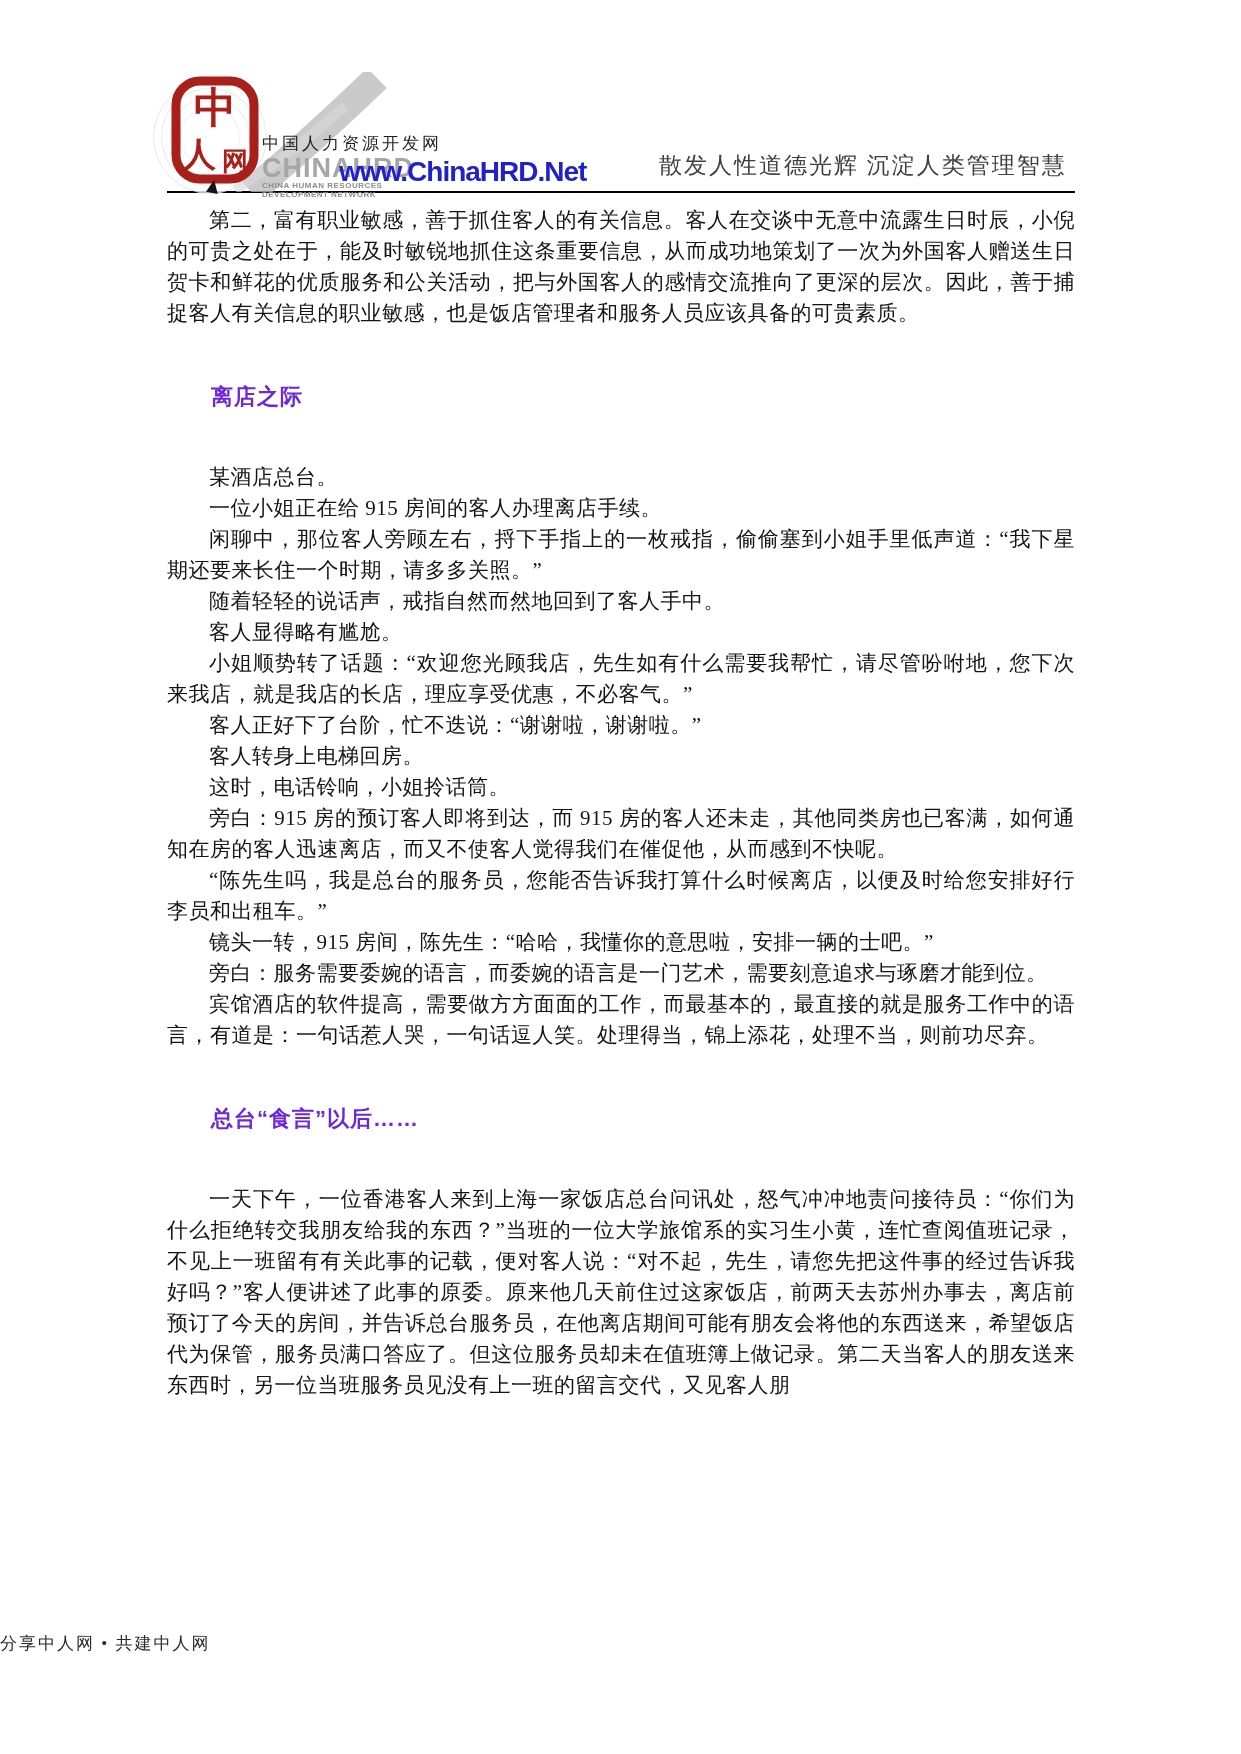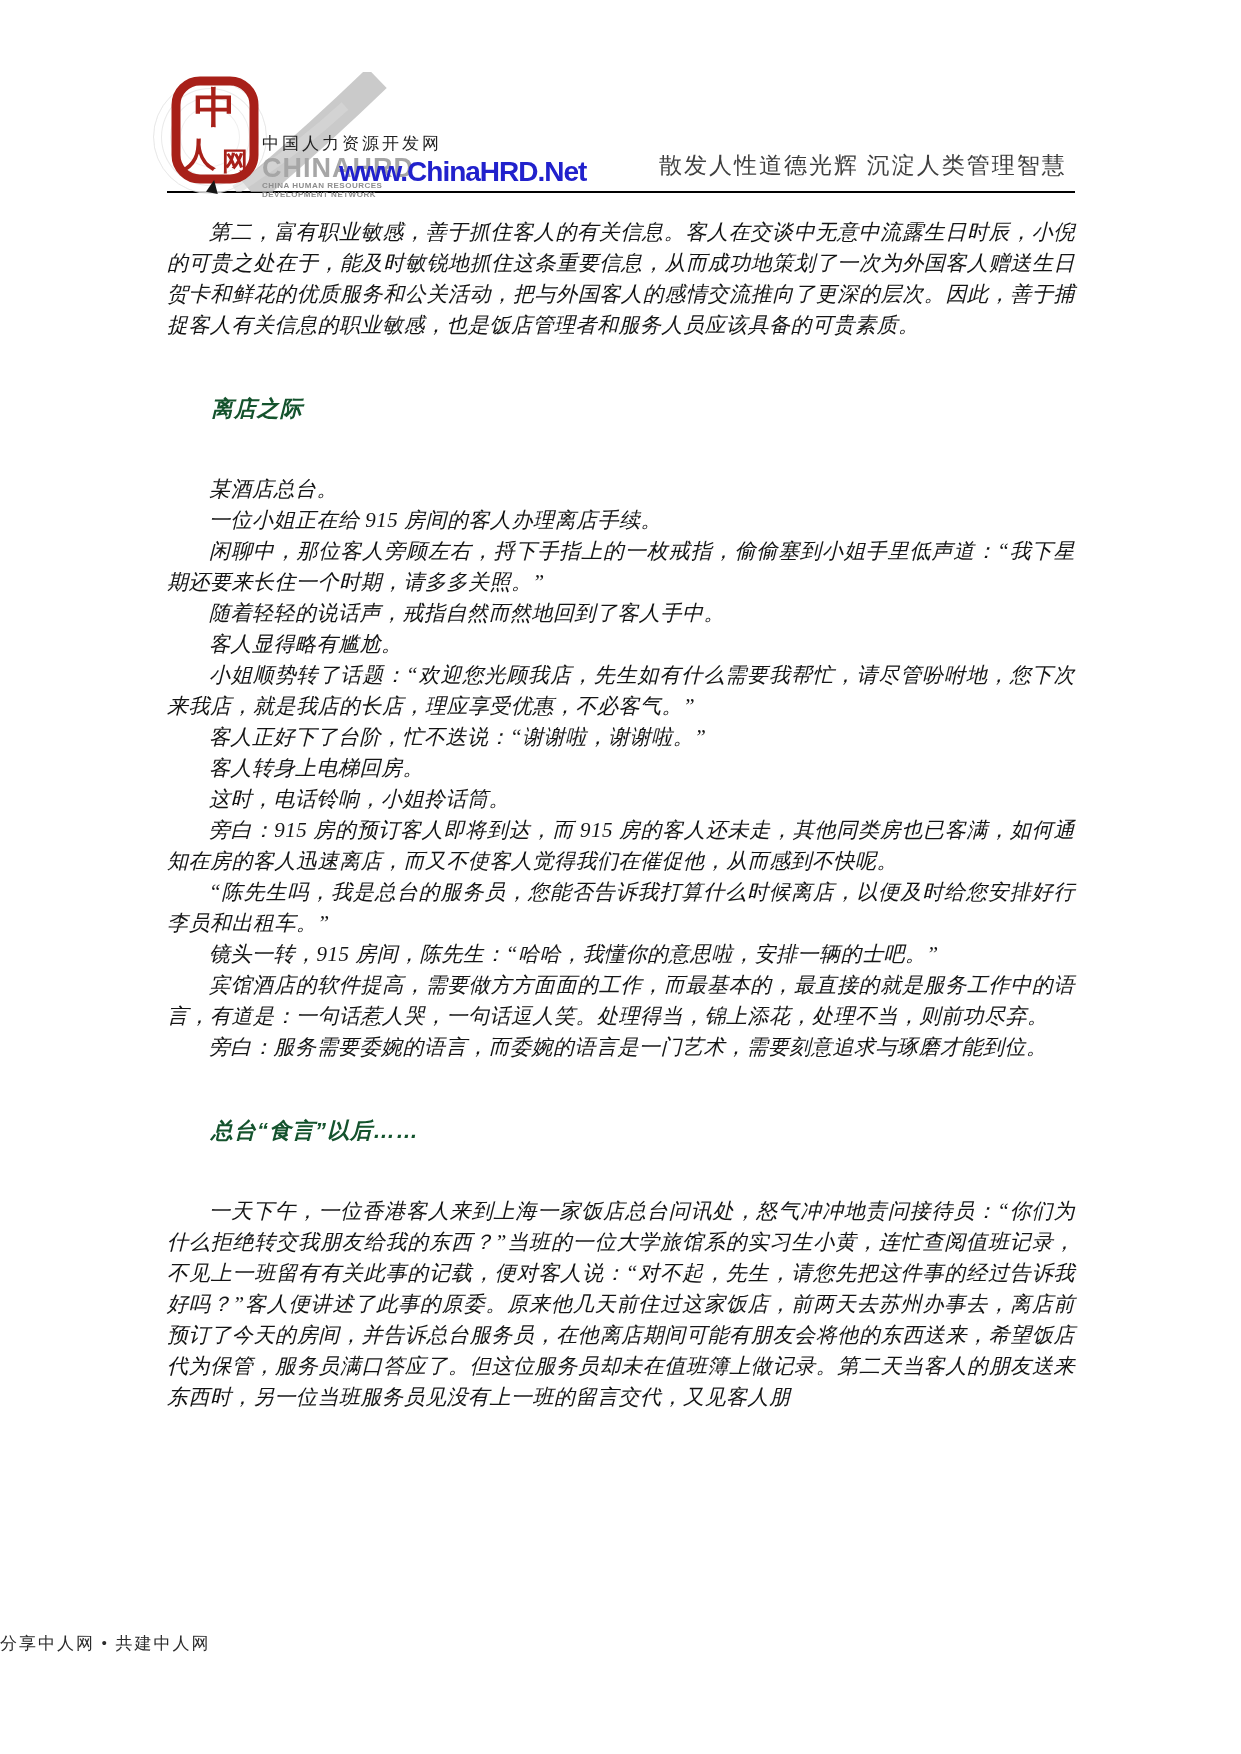--- a/index.html
+++ b/index.html
@@ -57,37 +57,37 @@
   }
   .tagline{
     position:absolute;left:492px;top:76px;
     font-size:23px;line-height:28px;letter-spacing:2px;color:#3f3f3f;white-space:nowrap;
     font-family:"Liberation Serif","DejaVu Serif",serif;
   }
   .rule{
     border:none;height:2px;background:#000;margin:0;
   }
   
-  #content-flow{margin-top:24px;font-style:italic;}
+  #content-flow{margin-top:12px;}
   .para{
     margin:0;
     font-size:21px;
     line-height:31px;
     letter-spacing:.5px;
     text-align:justify;
     text-indent:2em;
     color:#141414;
   }
   .section-heading{
     margin:52px 0 50px 0;
     font-size:22px;
     line-height:31px;
     font-weight:bold;
     text-indent:2em;
-    color:#14532d;
+    color:#6d28d9;
     font-family:"Liberation Sans","DejaVu Sans",sans-serif;
     letter-spacing:1px;
   }
   
   .footer{
     position:absolute;left:0;right:0;top:1632px;
     text-align:left;font-size:17px;letter-spacing:2px;color:#2b2b2b;
     font-family:"Liberation Serif","DejaVu Serif",serif;
   }
 </style>
@@ -139,22 +139,22 @@
         <p class="para">闲聊中，那位客人旁顾左右，捋下手指上的一枚戒指，偷偷塞到小姐手里低声道：“我下星期还要来长住一个时期，请多多关照。”</p>
         <p class="para">随着轻轻的说话声，戒指自然而然地回到了客人手中。</p>
         <p class="para">客人显得略有尴尬。</p>
         <p class="para">小姐顺势转了话题：“欢迎您光顾我店，先生如有什么需要我帮忙，请尽管吩咐地，您下次来我店，就是我店的长店，理应享受优惠，不必客气。”</p>
         <p class="para">客人正好下了台阶，忙不迭说：“谢谢啦，谢谢啦。”</p>
         <p class="para">客人转身上电梯回房。</p>
         <p class="para">这时，电话铃响，小姐拎话筒。</p>
         <p class="para">旁白：915 房的预订客人即将到达，而 915 房的客人还未走，其他同类房也已客满，如何通知在房的客人迅速离店，而又不使客人觉得我们在催促他，从而感到不快呢。</p>
         <p class="para">“陈先生吗，我是总台的服务员，您能否告诉我打算什么时候离店，以便及时给您安排好行李员和出租车。”</p>
         <p class="para">镜头一转，915 房间，陈先生：“哈哈，我懂你的意思啦，安排一辆的士吧。”</p>
+        <p class="para">旁白：服务需要委婉的语言，而委婉的语言是一门艺术，需要刻意追求与琢磨才能到位。</p>
         <p class="para">宾馆酒店的软件提高，需要做方方面面的工作，而最基本的，最直接的就是服务工作中的语言，有道是：一句话惹人哭，一句话逗人笑。处理得当，锦上添花，处理不当，则前功尽弃。</p>
-        <p class="para">旁白：服务需要委婉的语言，而委婉的语言是一门艺术，需要刻意追求与琢磨才能到位。</p>
         <h2 class="section-heading">总台“食言”以后……</h2>
         <p class="para">一天下午，一位香港客人来到上海一家饭店总台问讯处，怒气冲冲地责问接待员：“你们为什么拒绝转交我朋友给我的东西？”当班的一位大学旅馆系的实习生小黄，连忙查阅值班记录，不见上一班留有有关此事的记载，便对客人说：“对不起，先生，请您先把这件事的经过告诉我好吗？”客人便讲述了此事的原委。原来他几天前住过这家饭店，前两天去苏州办事去，离店前预订了今天的房间，并告诉总台服务员，在他离店期间可能有朋友会将他的东西送来，希望饭店代为保管，服务员满口答应了。但这位服务员却未在值班簿上做记录。第二天当客人的朋友送来东西时，另一位当班服务员见没有上一班的留言交代，又见客人朋</p>
       </div>
 
   </div>
 
   <div class="footer">分享中人网 • 共建中人网</div>
 </div>
 
 </body></html>

